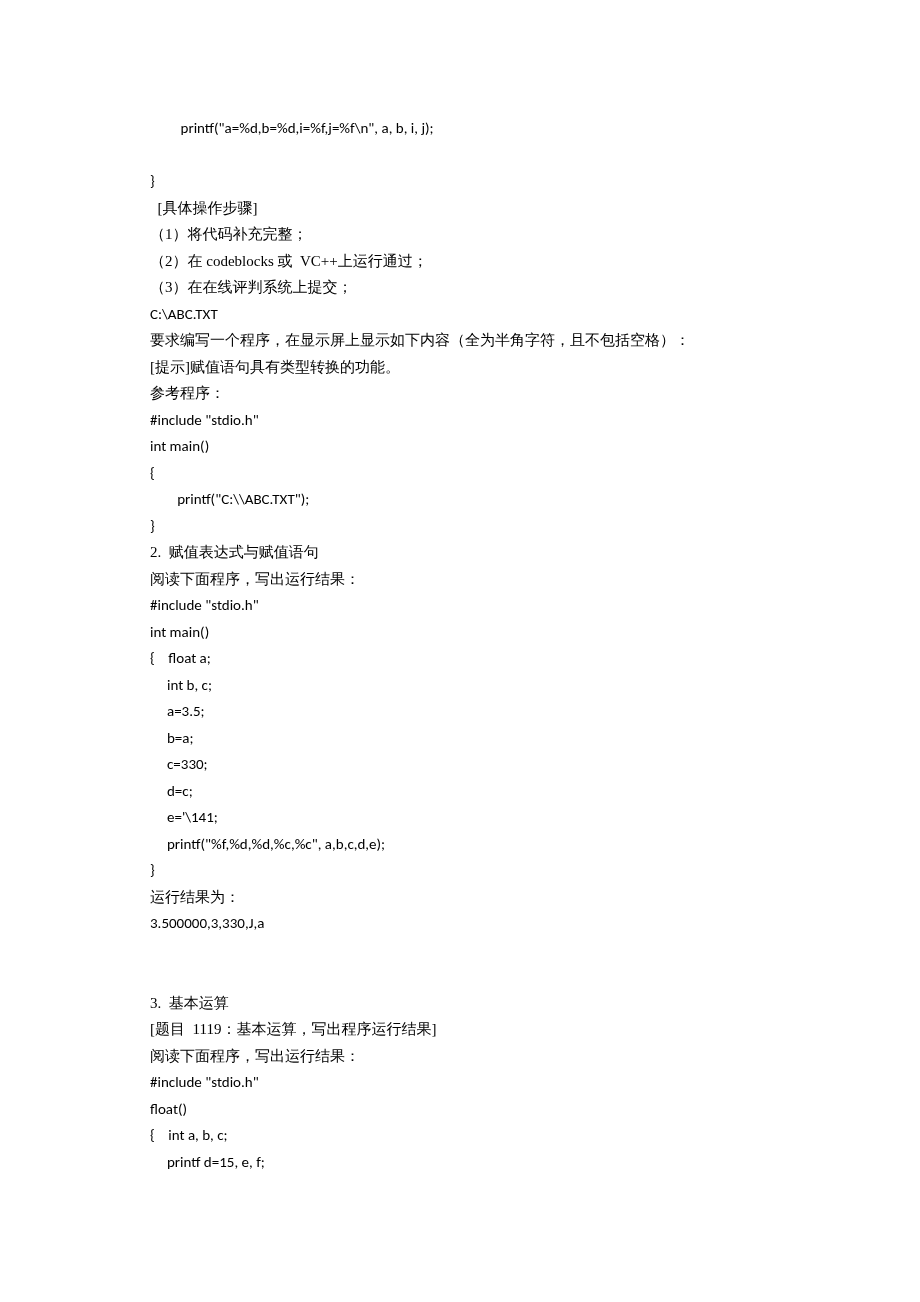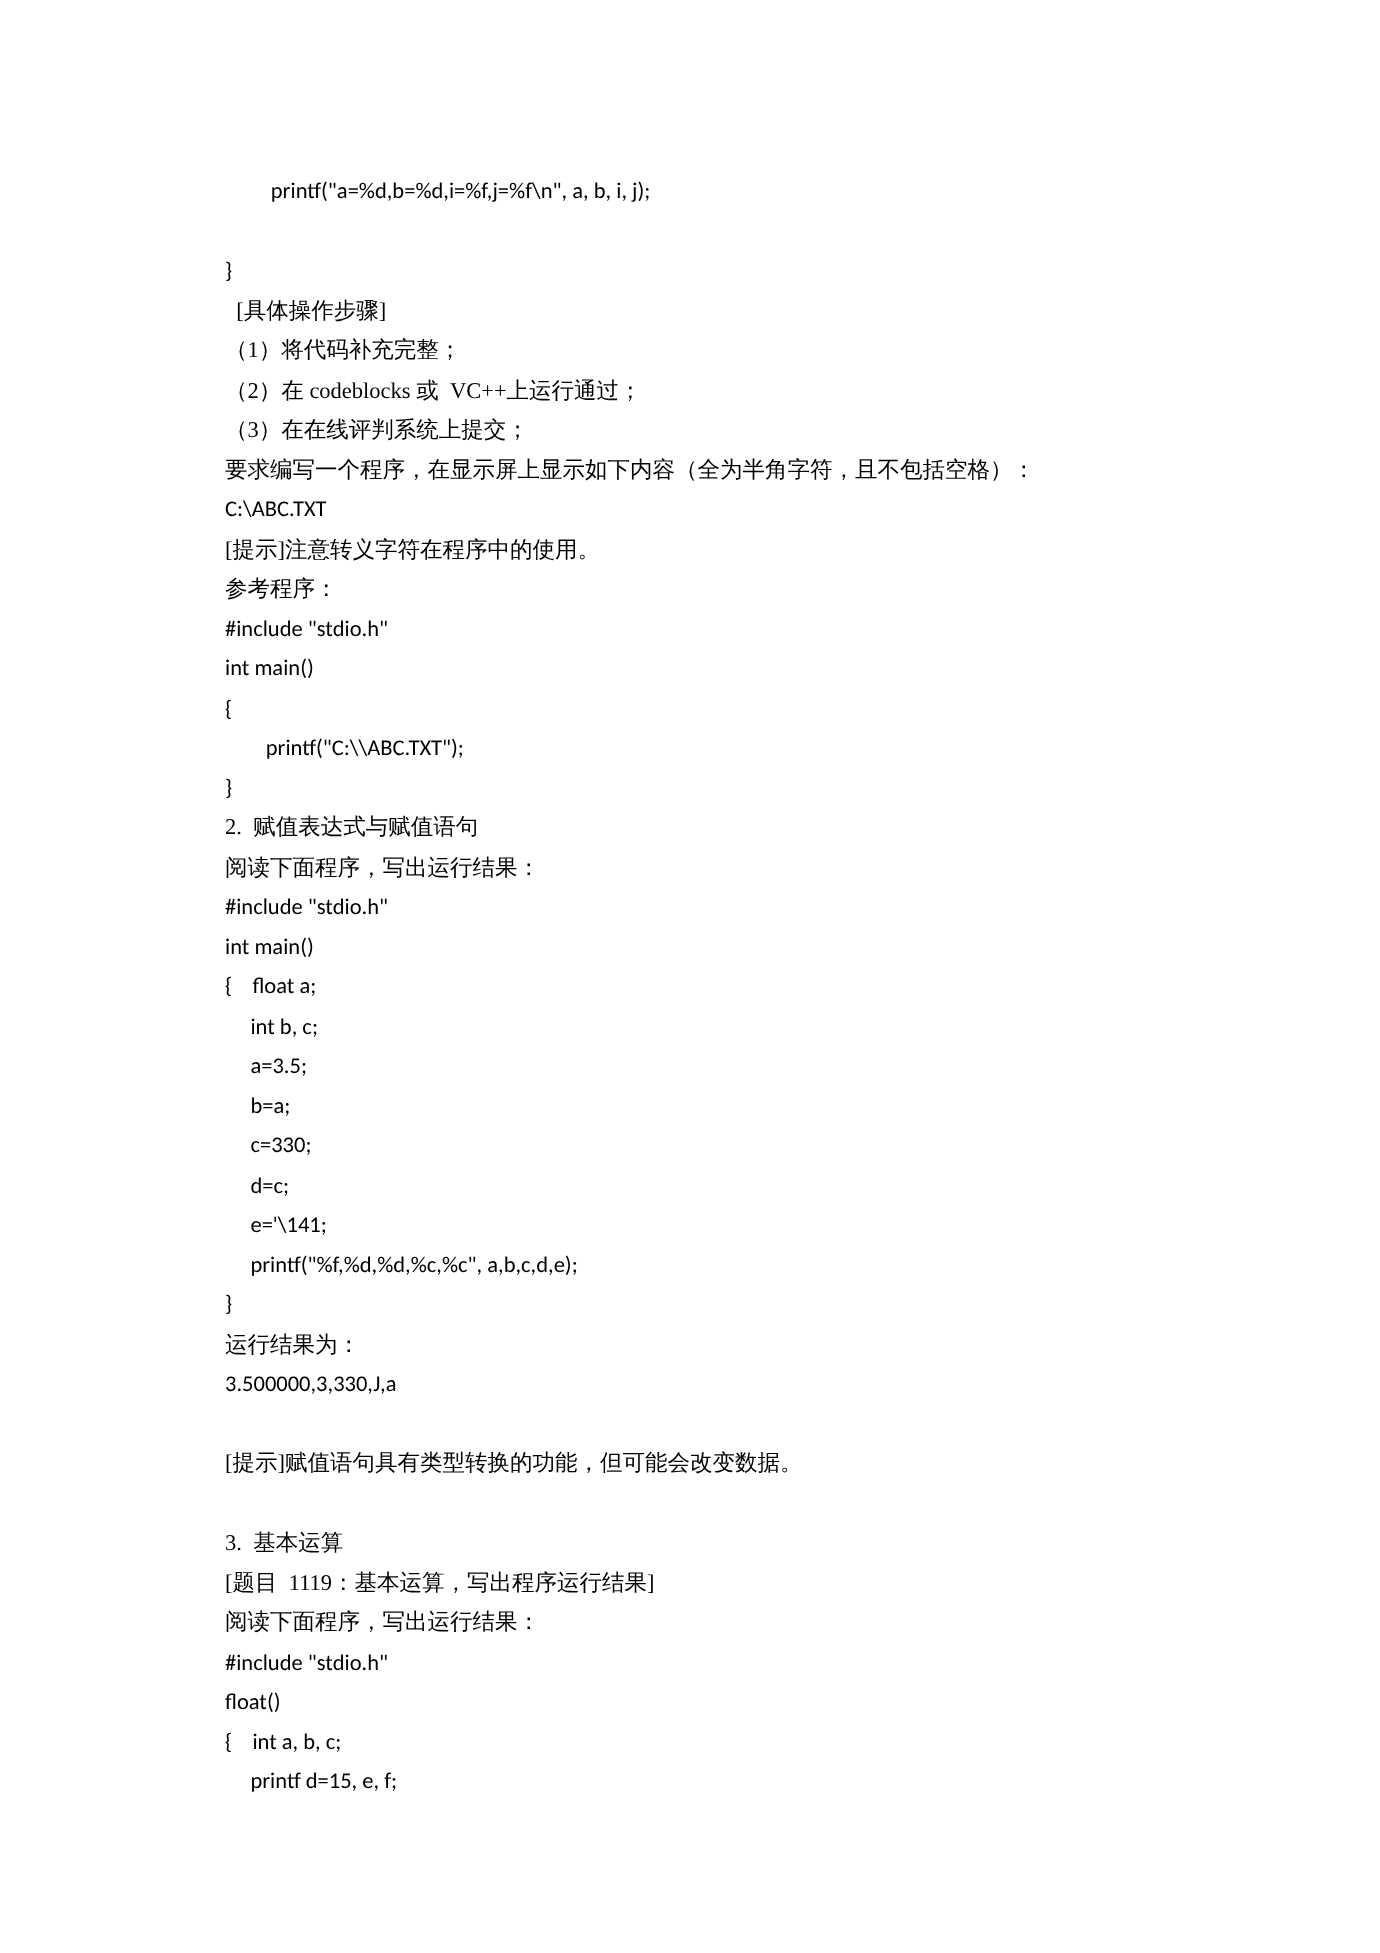--- a/index.html
+++ b/index.html
@@ -31,23 +31,23 @@
 <body>
 
 <div id="doc">
     <div class="line code">         printf("a=%d,b=%d,i=%f,j=%f\n", a, b, i, j);</div>
     <div class="blank"></div>
     <div class="line code">}</div>
     <div class="line">  [具体操作步骤]</div>
     <div class="line">（1）将代码补充完整；</div>
     <div class="line">（2）在 codeblocks 或  VC++上运行通过；</div>
     <div class="line">（3）在在线评判系统上提交；</div>
+    <div class="line code">C:\ABC.TXT</div>
     <div class="line">要求编写一个程序，在显示屏上显示如下内容（全为半角字符，且不包括空格）：</div>
-    <div class="line code">C:\ABC.TXT</div>
-    <div class="line">[提示]注意转义字符在程序中的使用。</div>
+    <div class="line">[提示]赋值语句具有类型转换的功能。</div>
     <div class="line">参考程序：</div>
     <div class="line code">#include "stdio.h"</div>
     <div class="line code">int main()</div>
     <div class="line code">{</div>
     <div class="line code">        printf("C:\\ABC.TXT");</div>
     <div class="line code">}</div>
     <div class="line">2.  赋值表达式与赋值语句</div>
     <div class="line">阅读下面程序，写出运行结果：</div>
     <div class="line code">#include "stdio.h"</div>
     <div class="line code">int main()</div>
@@ -56,21 +56,20 @@
     <div class="line code">     a=3.5;</div>
     <div class="line code">     b=a;</div>
     <div class="line code">     c=330;</div>
     <div class="line code">     d=c;</div>
     <div class="line code">     e='\141;</div>
     <div class="line code">     printf("%f,%d,%d,%c,%c", a,b,c,d,e);</div>
     <div class="line code">}</div>
     <div class="line">运行结果为：</div>
     <div class="line code">3.500000,3,330,J,a</div>
     <div class="blank"></div>
-    <div class="line">[提示]赋值语句具有类型转换的功能，但可能会改变数据。</div>
     <div class="blank"></div>
     <div class="line">3.  基本运算</div>
     <div class="line">[题目  1119：基本运算，写出程序运行结果]</div>
     <div class="line">阅读下面程序，写出运行结果：</div>
     <div class="line code">#include "stdio.h"</div>
     <div class="line code">float()</div>
     <div class="line code">{    int a, b, c;</div>
     <div class="line code">     printf d=15, e, f;</div>
   </div>
 

